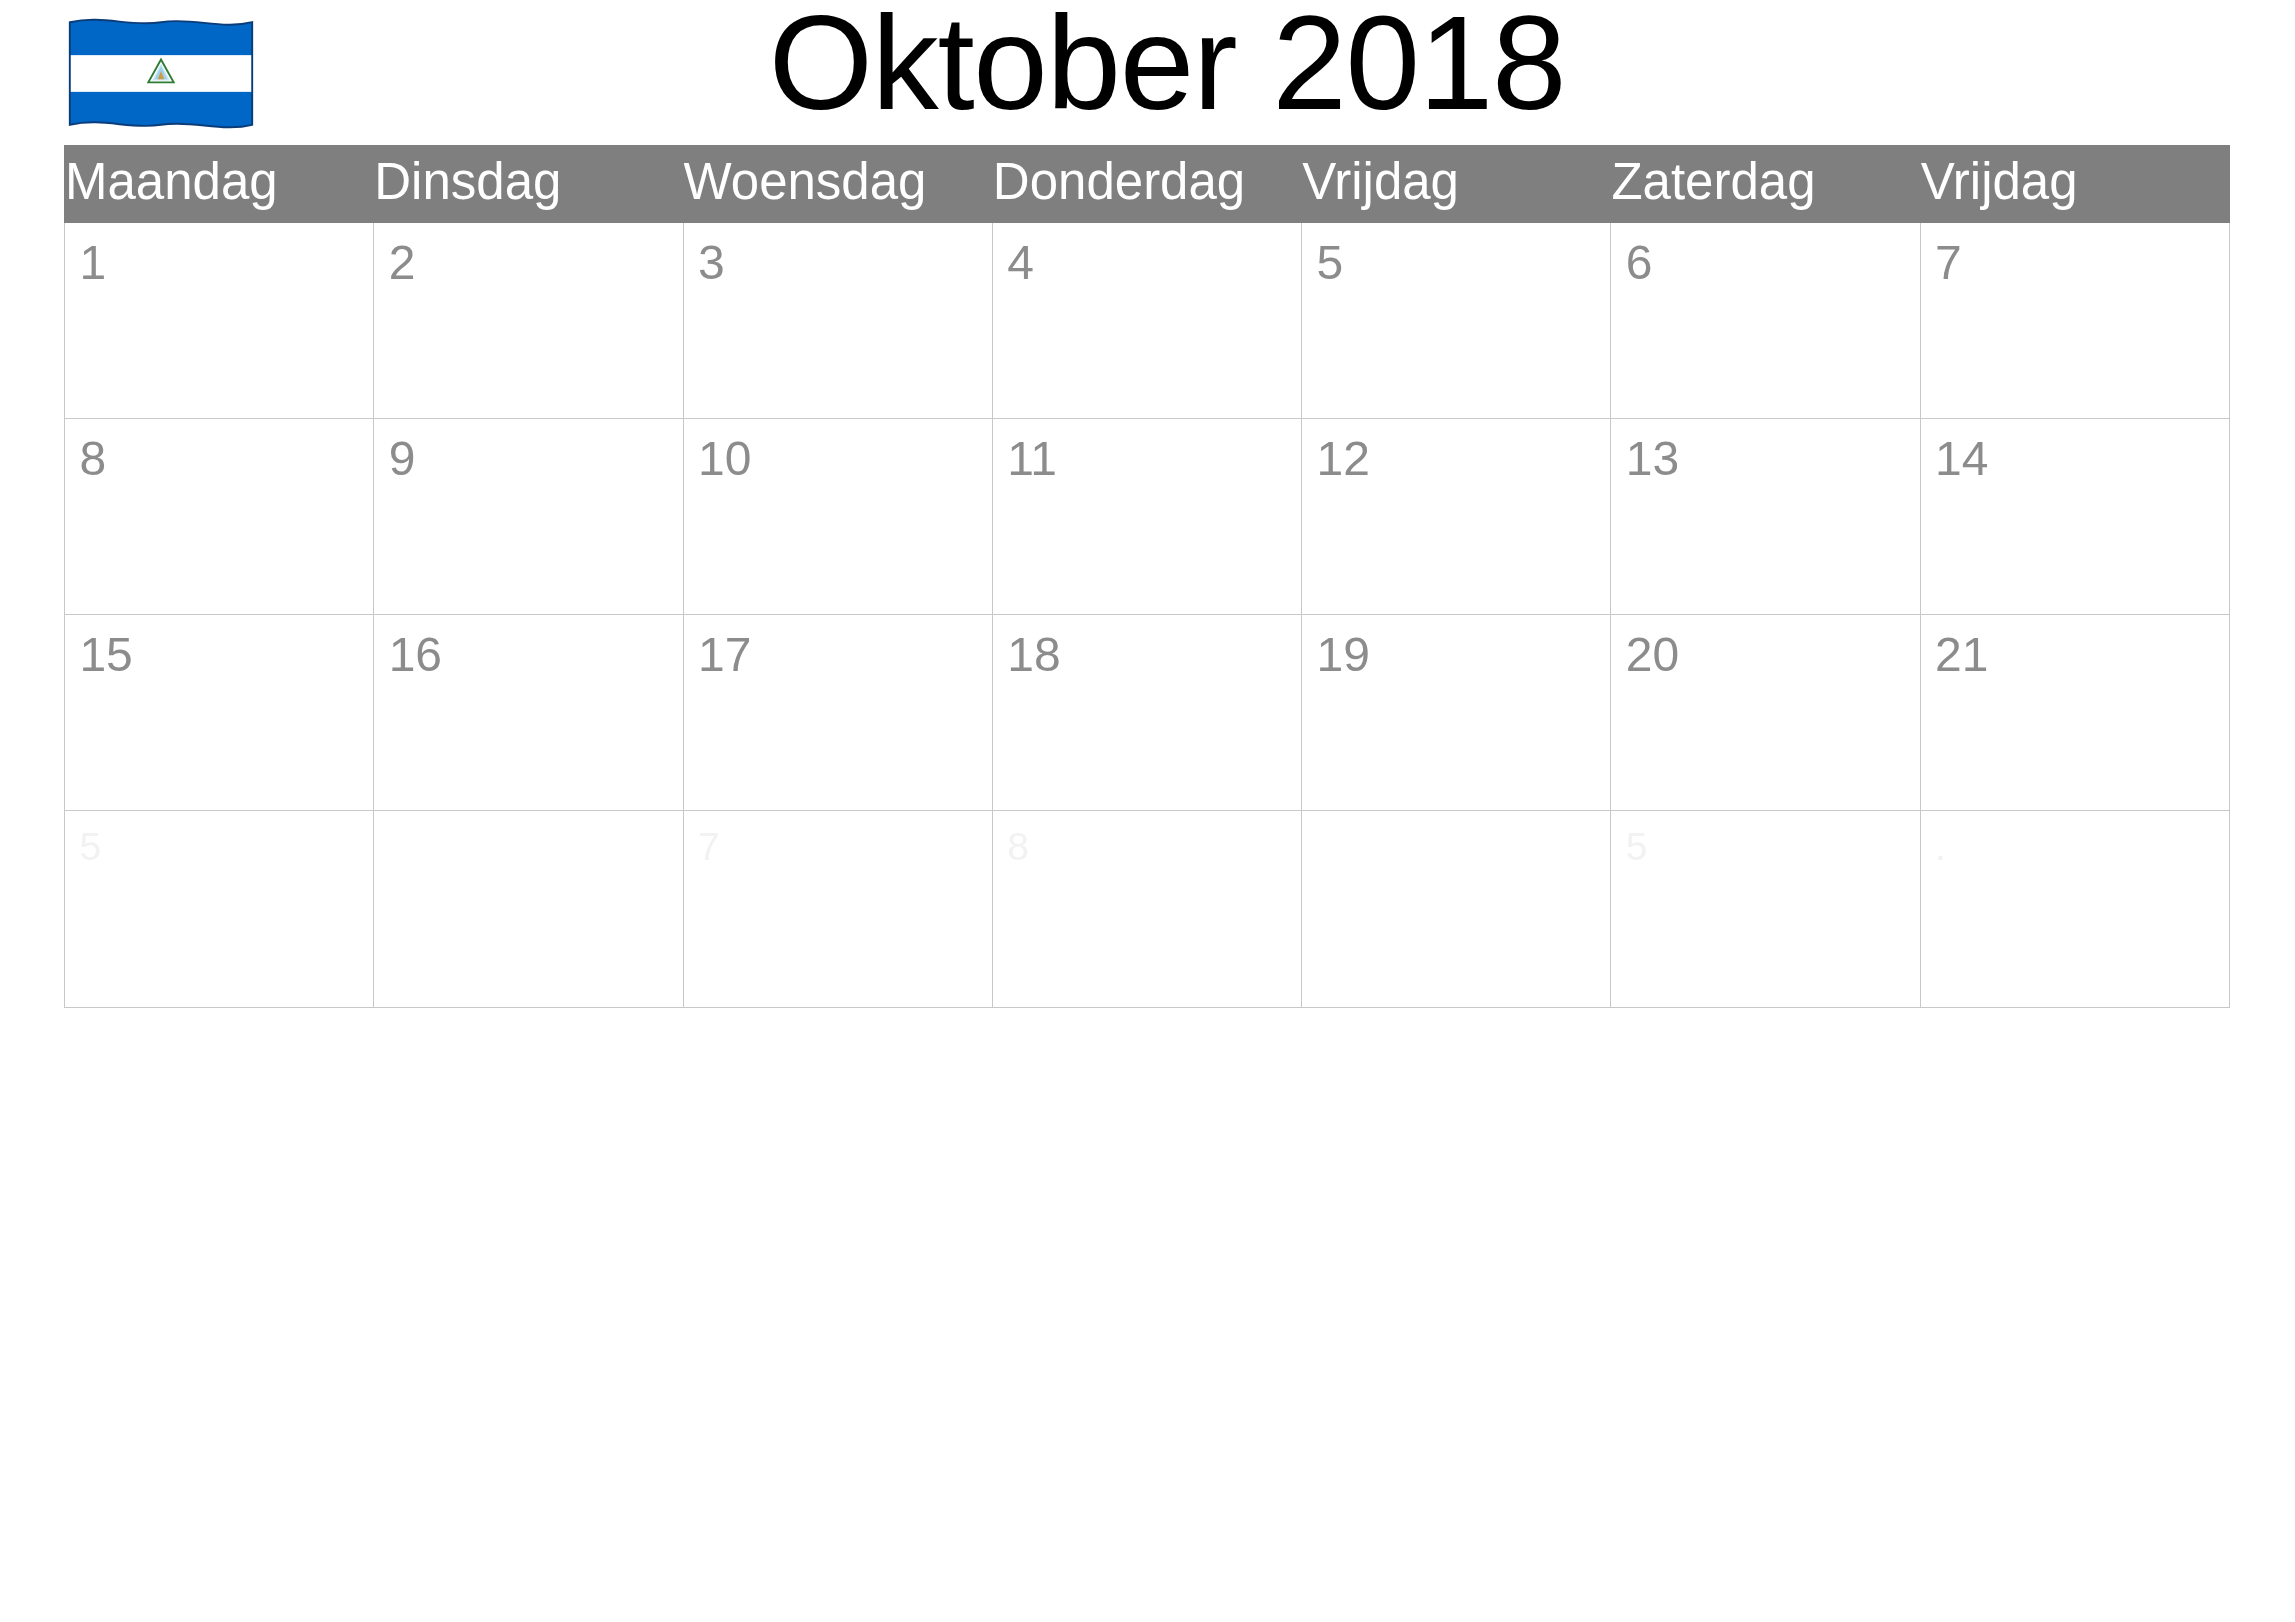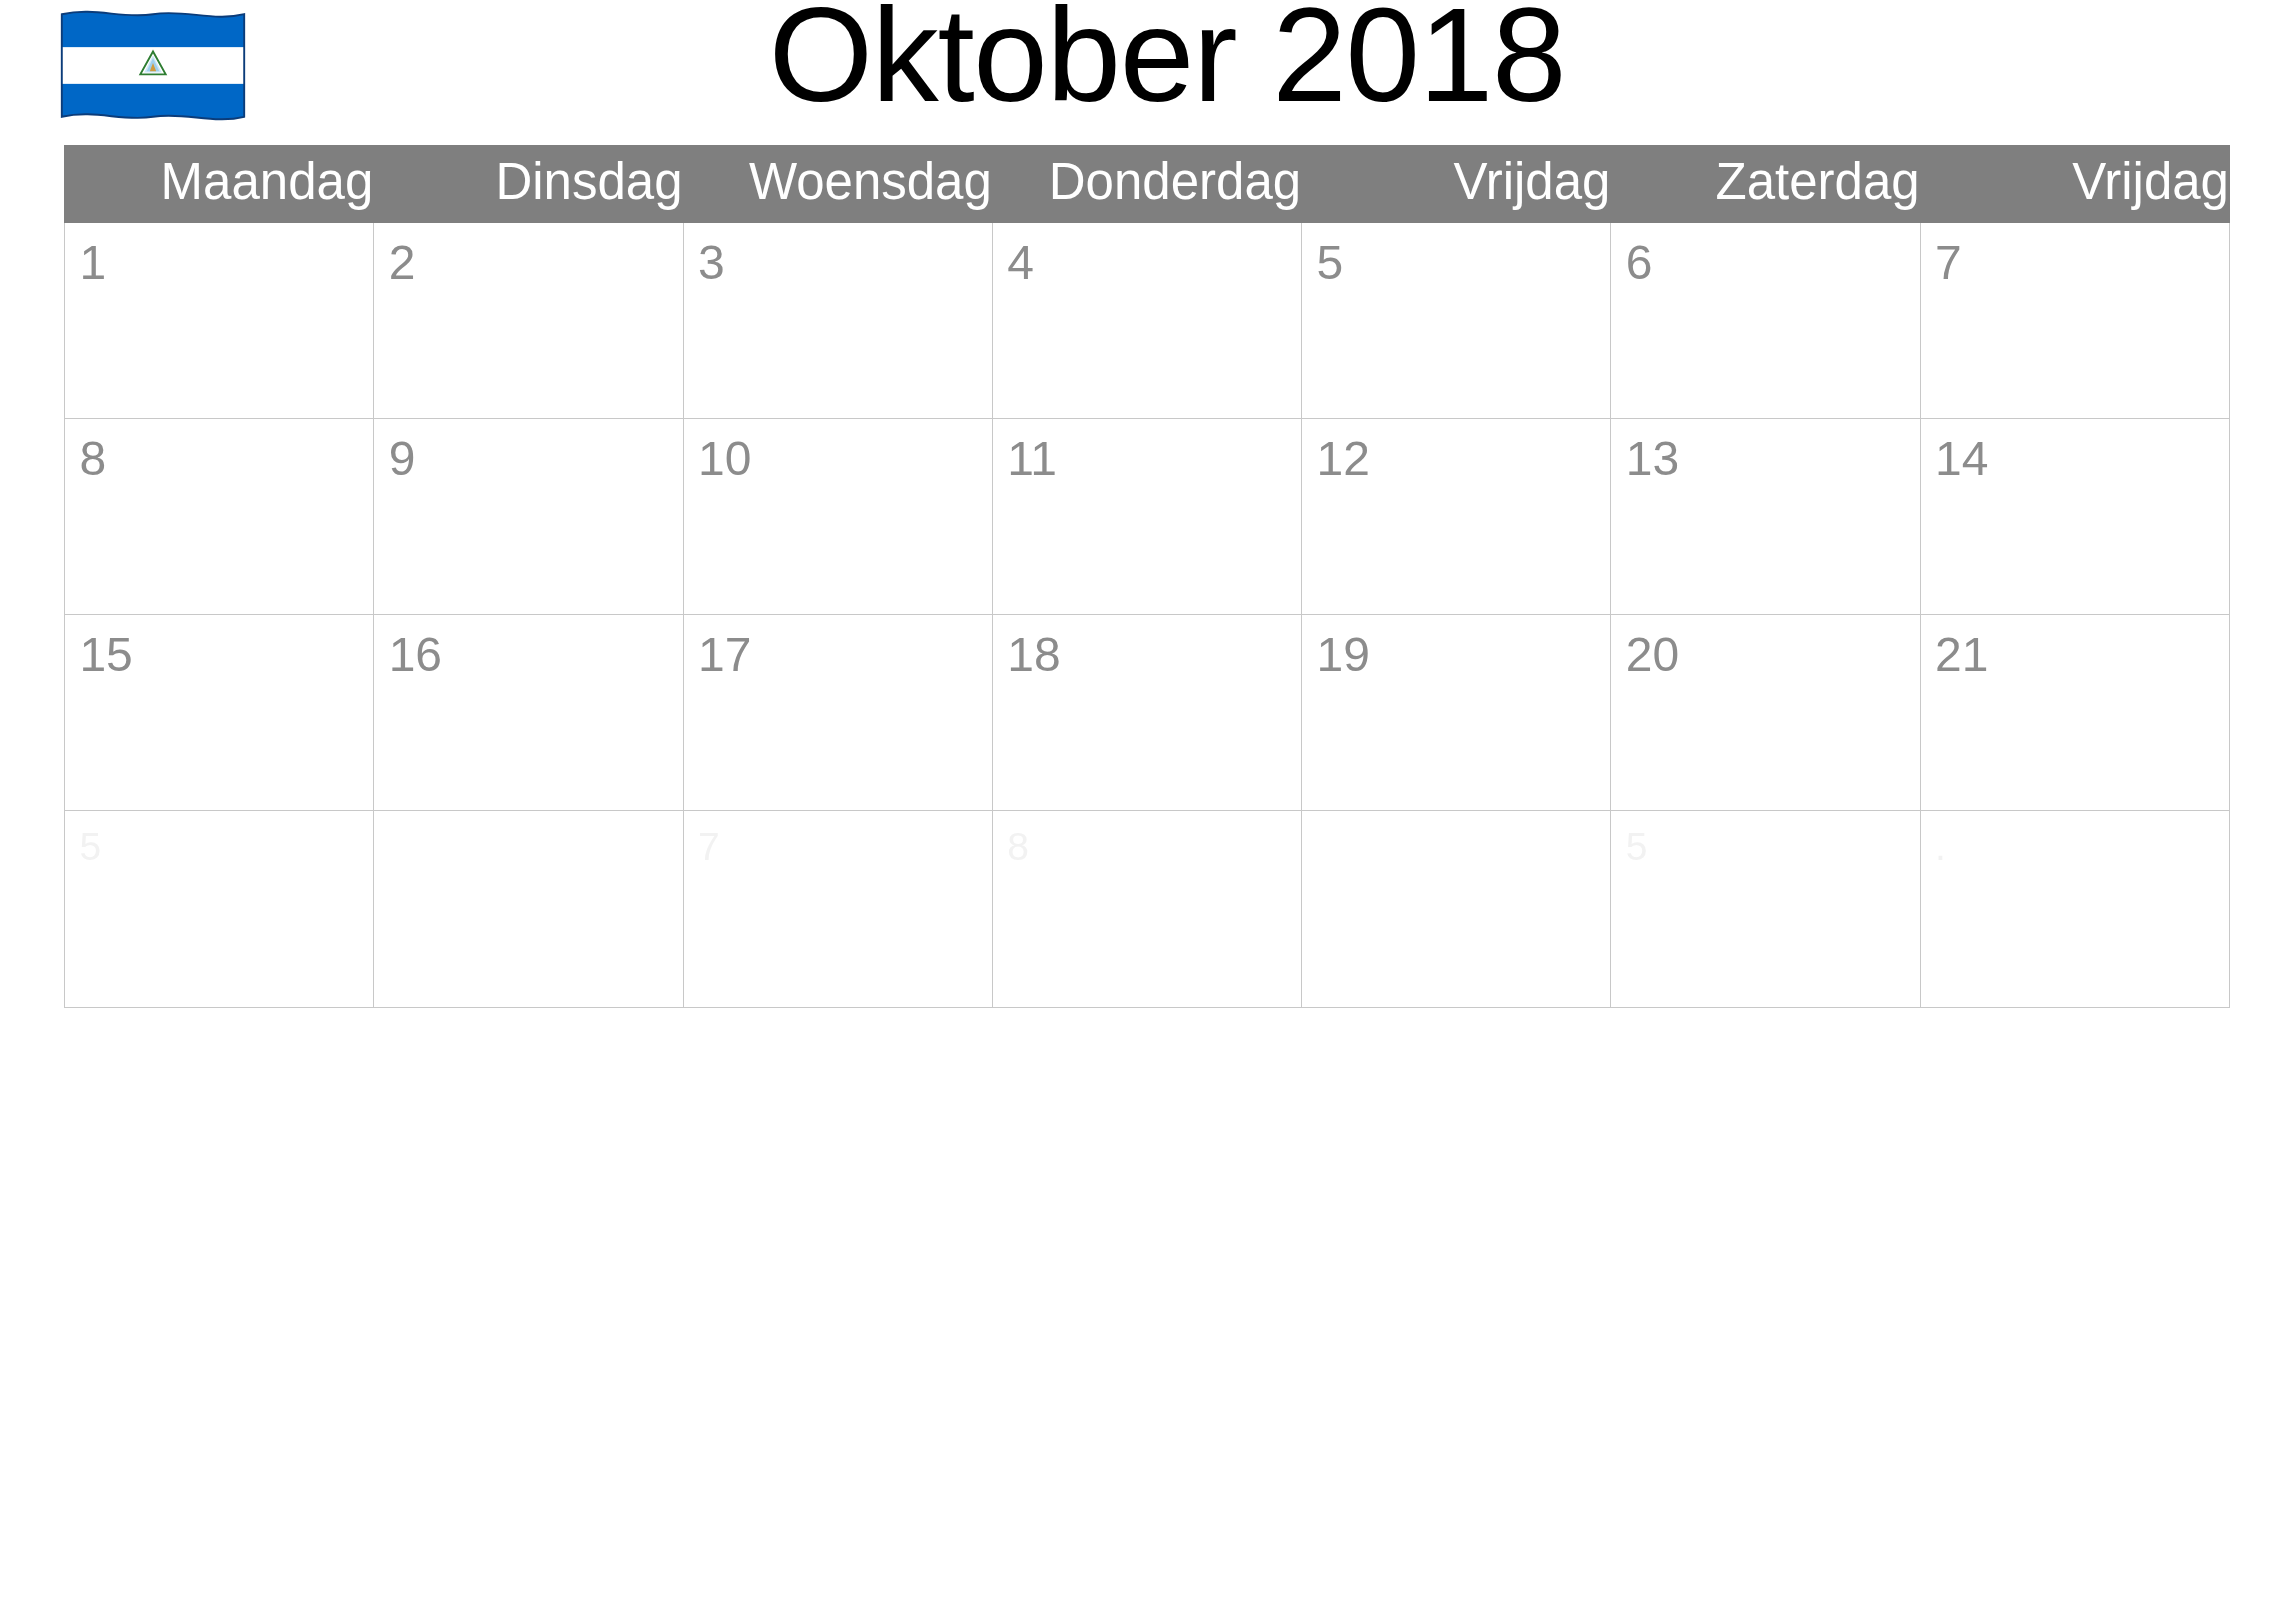--- a/index.html
+++ b/index.html
@@ -13,21 +13,21 @@
     font-family: "Liberation Sans", sans-serif;
     position: relative;
     overflow: hidden;
   }
 
   .page {
     position: relative;
     width: 2295px;
     height: 1623px;
     box-sizing: border-box;
-    padding: 0;
+    padding: 8px;
   }
 
   
   .header {
     position: relative;
     height: 141px;
   }
 
   .flag {
     position: absolute;
@@ -63,21 +63,21 @@
   }
 
   .calendar th {
     background: #7f7f7f;
     color: #ffffff;
     font-weight: 400;
     font-size: 51px;
     line-height: 1;
     height: 71px;
     padding: 0 0 5.2px 0;
-    text-align: right;
+    text-align: left;
     vertical-align: middle;
     border: 0.7px solid #7f7f7f;
     white-space: nowrap;
     overflow: hidden;
   }
 
   .calendar td {
     border: 0.7px solid #c8c8c8;
     height: 195px;
     vertical-align: top;

